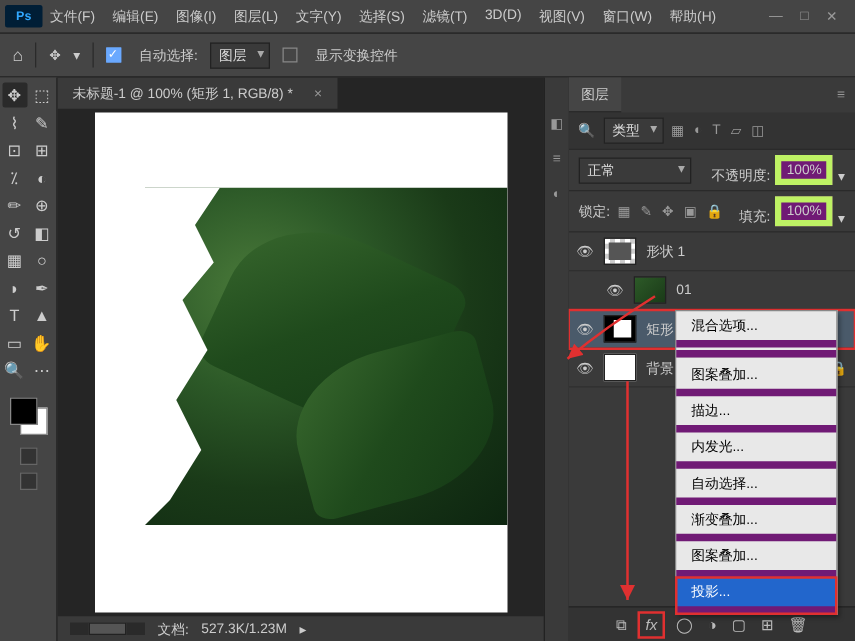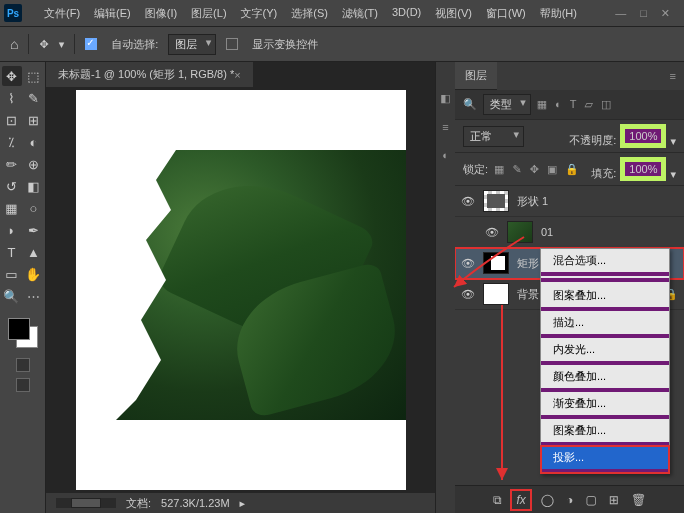--- a/index.html
+++ b/index.html
@@ -1,18 +1,18 @@
 <!DOCTYPE html>
 <html><head>
 <meta charset="utf-8">
 <style>
 *{margin:0;padding:0;box-sizing:border-box;font-family:"Microsoft YaHei",Arial,sans-serif;font-size:11px;user-select:none}
 body{background:#323232;width:684px;height:513px;overflow:hidden;position:relative}
 .titlebar{height:26px;background:#454545;display:flex;align-items:center;padding:0 4px;color:#ccc}
-.ps-logo{width:18px;height:18px;background:#001e36;color:#31a8ff;display:flex;align-items:center;justify-content:center;font-weight:bold;font-size:10px;border-radius:2px;margin-right:16px}
+.ps-logo{width:30px;height:18px;background:#001e36;color:#31a8ff;display:flex;align-items:center;justify-content:center;font-weight:bold;font-size:10px;border-radius:2px;margin-right:0}
 .menu-items{display:flex;gap:2px}
 .menu-items span{padding:3px 6px;cursor:pointer}
 .win-controls{margin-left:auto;display:flex;gap:14px;padding-right:10px;color:#999;font-size:13px}
 .optbar{height:36px;background:#454545;border-top:1px solid #222;border-bottom:1px solid #222;display:flex;align-items:center;padding:0 10px;color:#ccc;gap:10px}
 .optbar .home{font-size:14px}
 .optbar .sep{width:1px;height:20px;background:#2a2a2a}
 .chk{width:12px;height:12px;border:1px solid #888;display:inline-block;vertical-align:middle;margin-right:4px}
 .chk.on{background:#6aa9ff;border-color:#6aa9ff;position:relative}
 .chk.on::after{content:"✓";position:absolute;top:-2px;left:0;color:#fff;font-size:10px}
 .dropdown{background:#3a3a3a;border:1px solid #222;padding:2px 18px 2px 6px;position:relative;color:#ddd}
@@ -20,21 +20,21 @@
 .main{display:flex;height:451px}
 .tools{width:46px;background:#454545;border-right:1px solid #222;padding:4px 2px;display:grid;grid-template-columns:20px 20px;gap:2px;align-content:start;justify-content:center}
 .tool{width:20px;height:20px;display:flex;align-items:center;justify-content:center;color:#ccc;font-size:13px;border-radius:2px}
 .tool.active{background:#2a2a2a}
 .swatches{grid-column:1/3;margin-top:8px;position:relative;height:36px}
 .sw-b{position:absolute;width:22px;height:22px;background:#fff;border:1px solid #888;top:10px;left:14px}
 .sw-f{position:absolute;width:22px;height:22px;background:#000;border:1px solid #888;top:2px;left:6px}
 .mini{grid-column:1/3;display:flex;gap:3px;margin-top:4px;justify-content:center}
 .mini div{width:14px;height:14px;border:1px solid #666;background:#333}
 .canvas-area{flex:1;background:#252525;position:relative;overflow:hidden}
-.tab{background:#3a3a3a;color:#ccc;padding:5px 12px;display:inline-flex;align-items:center;gap:0;font-size:11px}
+.tab{background:#3a3a3a;color:#ccc;padding:5px 12px;display:inline-flex;align-items:center;gap:17px;font-size:11px}
 .tab .x{color:#999}
 .canvas{position:absolute;top:28px;left:30px;width:330px;height:400px;background:#fff}
 .leaf-img{position:absolute;top:60px;left:40px;width:290px;height:270px;overflow:hidden}
 .leaf-bg{width:100%;height:100%;background:radial-gradient(ellipse at 30% 30%,#4a7a3a 0%,#2d5a28 30%,#1a3a18 60%,#0d2510 100%)}
 .leaf-bg::before,.leaf-bg::after{content:"";position:absolute;background:linear-gradient(135deg,#3a6a2f 0%,#1f4a1c 50%,#143815 100%);border-radius:50% 10% 50% 10%}
 .leaf-bg::before{width:180px;height:140px;top:40px;left:60px;transform:rotate(25deg)}
 .leaf-bg::after{width:160px;height:120px;top:130px;left:120px;transform:rotate(-15deg)}
 .cut-edge{position:absolute;top:0;left:0;width:80px;height:270px;background:#fff;clip-path:polygon(0 0,60px 0,40px 30px,55px 60px,30px 90px,50px 130px,25px 170px,45px 210px,20px 250px,0 270px)}
 .statusbar{position:absolute;bottom:0;left:0;right:0;height:20px;background:#3a3a3a;color:#ccc;display:flex;align-items:center;padding:0 10px;gap:10px;font-size:10px}
 .statusbar .track{height:10px;background:#2a2a2a;width:60px;position:relative}
@@ -58,21 +58,21 @@
 .thumb.img{background:linear-gradient(135deg,#2d5a28,#1a3a18)}
 .thumb.mask{background:#000}
 .thumb.mask::after{content:"";position:absolute;top:3px;right:3px;width:14px;height:14px;background:#fff}
 .thumb.bg{background:#fff}
 .layer.sel{outline:2px solid #e03030;outline-offset:-1px;background:#4a5a6a}
 .lock{margin-left:auto;color:#999}
 .panel-footer{position:absolute;bottom:0;left:0;right:0;height:28px;background:#333;display:flex;align-items:center;justify-content:center;gap:12px;color:#bbb;border-top:1px solid #222}
 .panel-footer span{font-size:12px}
 .fx-btn{outline:2px solid #e03030;outline-offset:1px;padding:1px 3px;font-style:italic}
 .fx-menu{position:absolute;top:248px;right:14px;width:130px;background:#e8e8e8;color:#000;border:1px solid #888;box-shadow:2px 2px 4px rgba(0,0,0,.4);z-index:100}
-.fx-menu div{padding:4px 12px;border-bottom:4px solid #701a75}
+.fx-menu div{padding:4px 12px;border-bottom:6px solid #701a75}
 .fx-menu .divider{height:1px;background:#bbb;padding:0;margin:2px 0}
 .fx-menu .hl{background:#2266cc;color:#fff;outline:2px solid #e03030;outline-offset:-1px}
 .arrow{position:absolute;z-index:99;pointer-events:none}
 .arrow svg{display:block}
 </style>
 </head>
 <body>
 
 <div class="titlebar">
   <div class="ps-logo">Ps</div>
@@ -183,21 +183,21 @@
       <span class="dropdown">类型</span>
       <div class="row-icons">
         <span>▦</span>
         <span>◐</span>
         <span>T</span>
         <span>▱</span>
         <span>◫</span>
       </div>
     </div>
     <div class="panel-row">
-      <span class="dropdown" style="width:61px">正常</span>
+      <span class="dropdown" style="width:90px">正常</span>
       <span class="spacer"></span>
       <div class="opacity-box">
         <span>不透明度:</span>
         <span class="pct">100%</span>
         <span>▾</span>
       </div>
     </div>
     <div class="panel-row">
       <span>锁定:</span>
       <div class="row-icons">
@@ -269,17 +269,17 @@
       <path d="M10,5 L10,180" stroke="#e03030" stroke-width="2" fill="none" marker-end="url(#ah2)"></path>
     </svg>
 </div>
 
 <div class="fx-menu">
   <div>混合选项...</div>
   <div class="divider"></div>
   <div>图案叠加...</div>
   <div>描边...</div>
   <div>内发光...</div>
-  <div>颜色叠加...</div>
+  <div>自动选择...</div>
   <div>渐变叠加...</div>
   <div>图案叠加...</div>
   <div class="hl">投影...</div>
 </div>
 
 </body></html>

